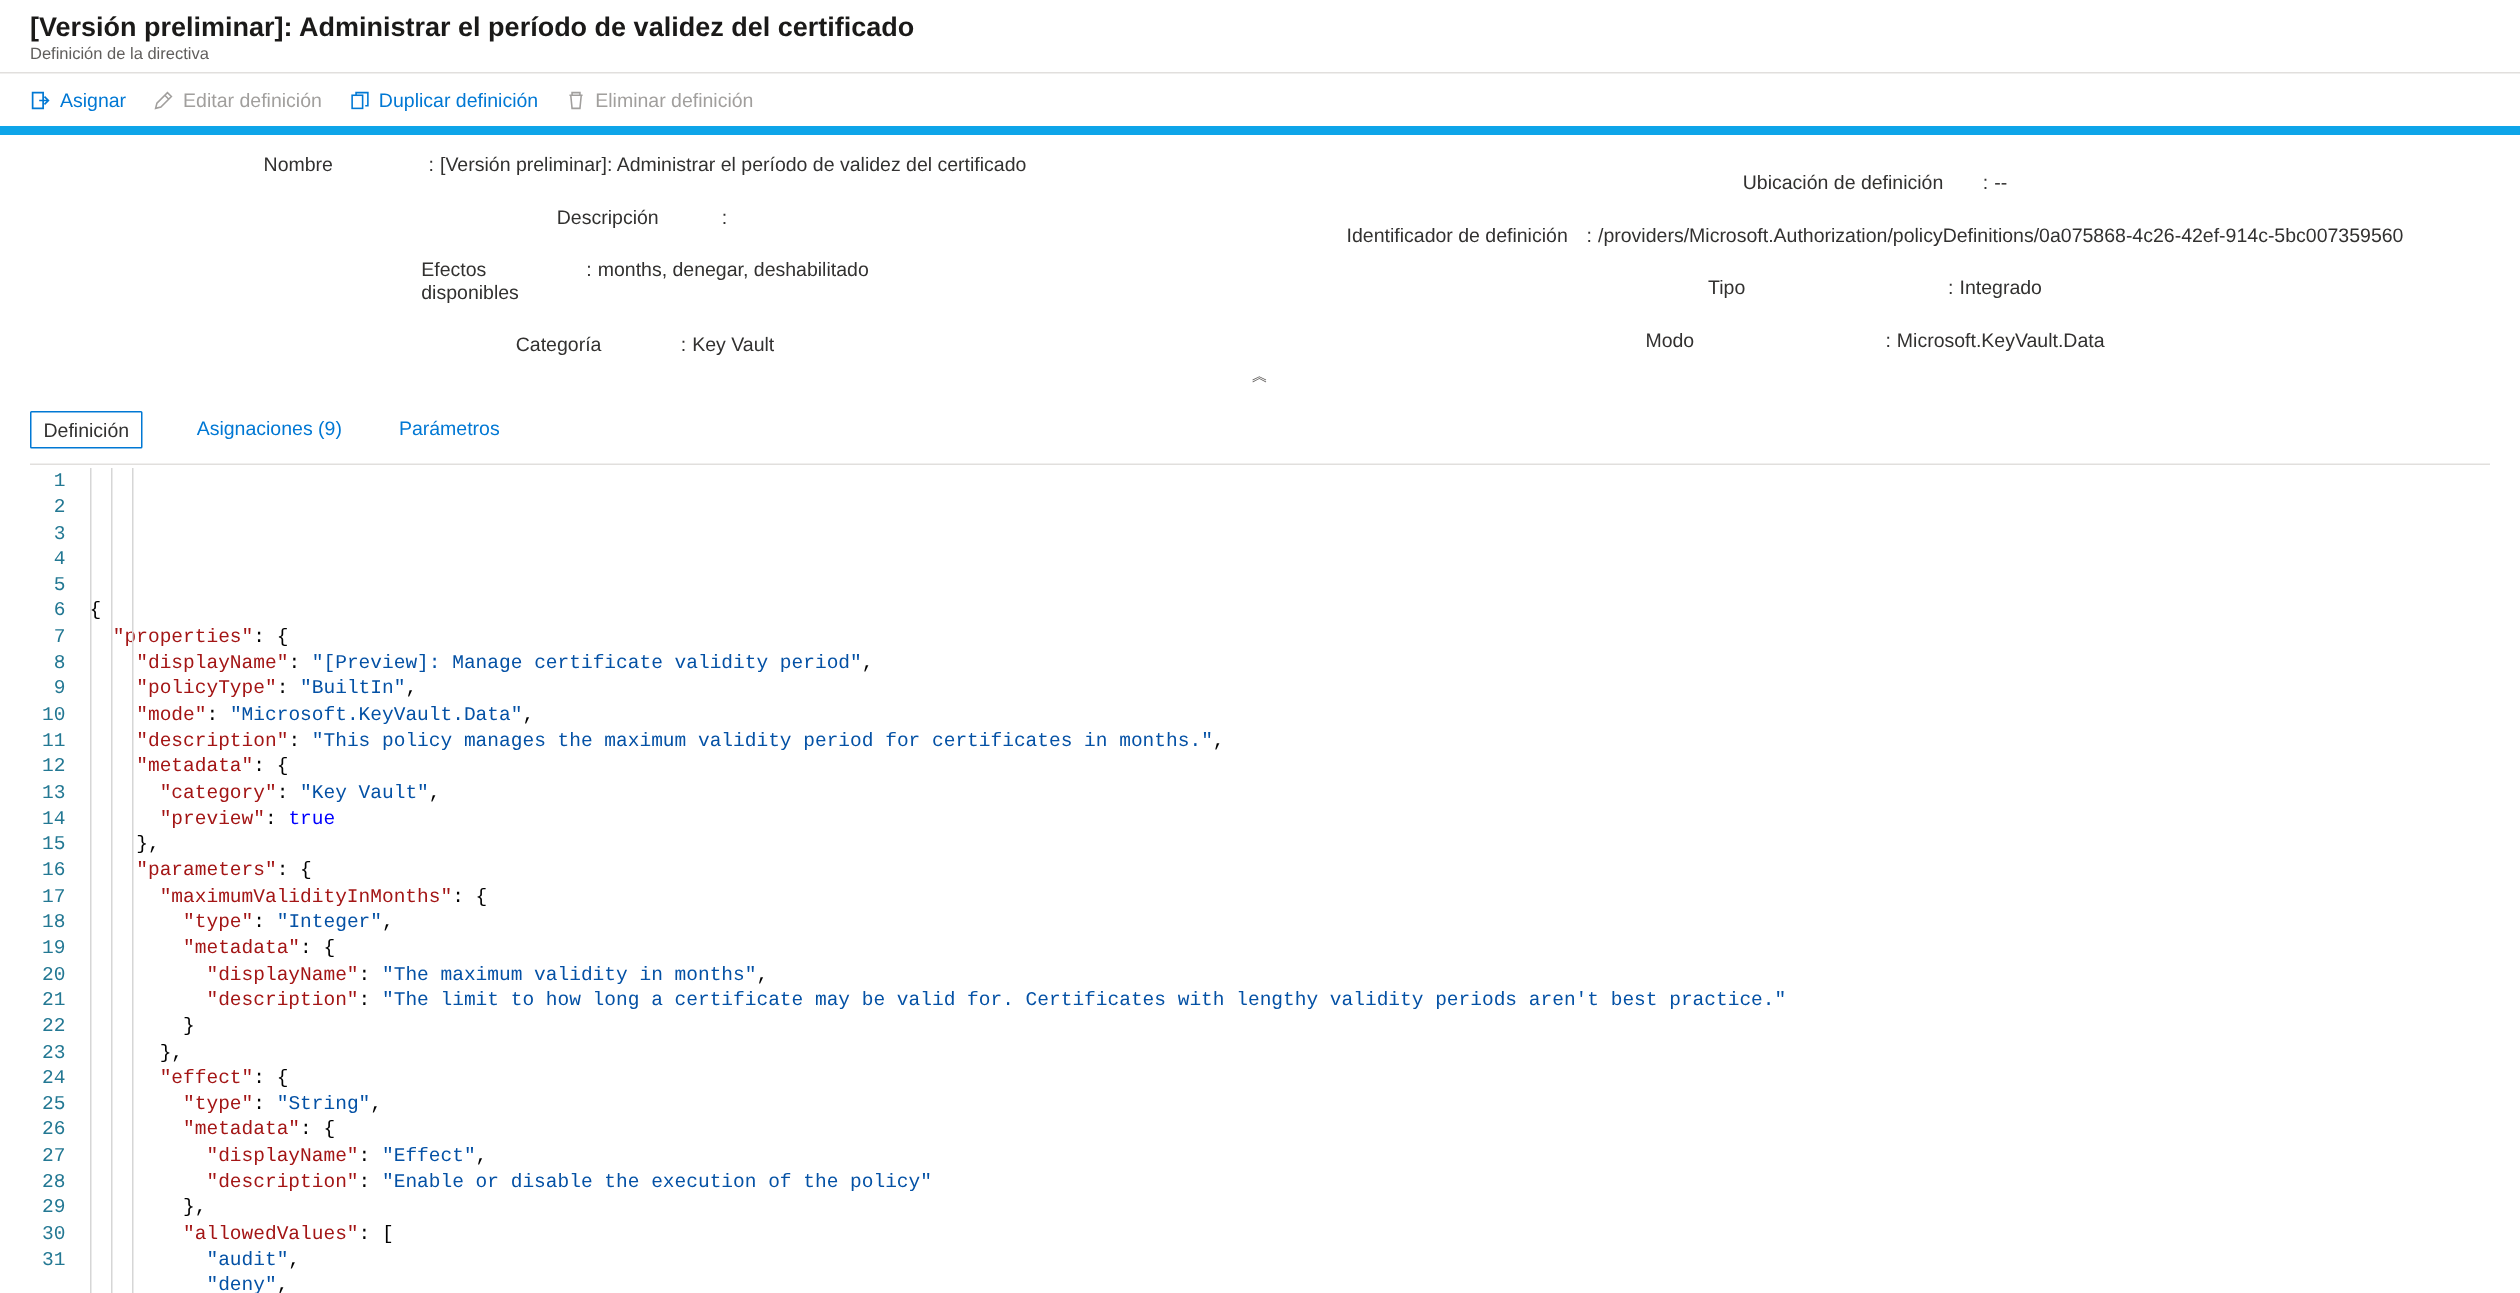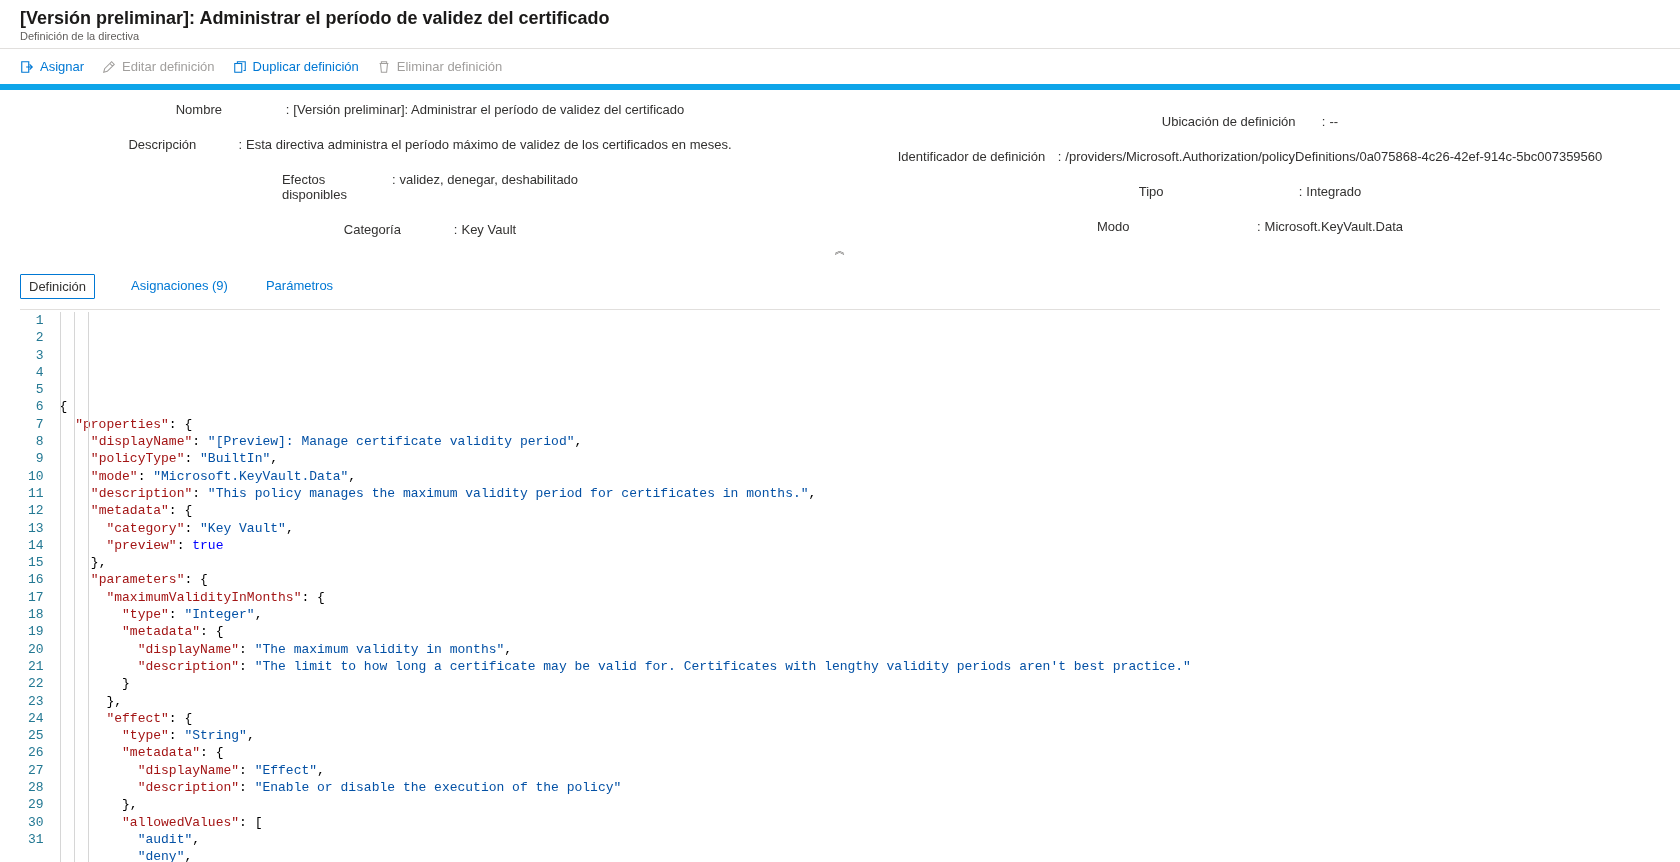--- a/index.html
+++ b/index.html
@@ -161,26 +161,25 @@
 <div class="essentials">
   <div class="ess-col left">
     <div class="ess-row">
       <span class="ess-label">Nombre</span>
       <span class="ess-sep">:</span>
       <span class="ess-value">[Versión preliminar]: Administrar el período de validez del certificado</span>
     </div>
     <div class="ess-row">
       <span class="ess-label">Descripción</span>
       <span class="ess-sep">:</span>
-      <span class="ess-value">Esta directiva administra el período máximo de validez de los certificados en meses.</span>
     </div>
     <div class="ess-row">
       <span class="ess-label">Efectos disponibles</span>
       <span class="ess-sep">:</span>
-      <span class="ess-value">validez, denegar, deshabilitado</span>
+      <span class="ess-value">months, denegar, deshabilitado</span>
     </div>
     <div class="ess-row">
       <span class="ess-label">Categoría</span>
       <span class="ess-sep">:</span>
       <span class="ess-value">Key Vault</span>
     </div>
   </div>
   <div class="ess-col right">
     <div class="ess-row">
       <span class="ess-label">Ubicación de definición</span>

